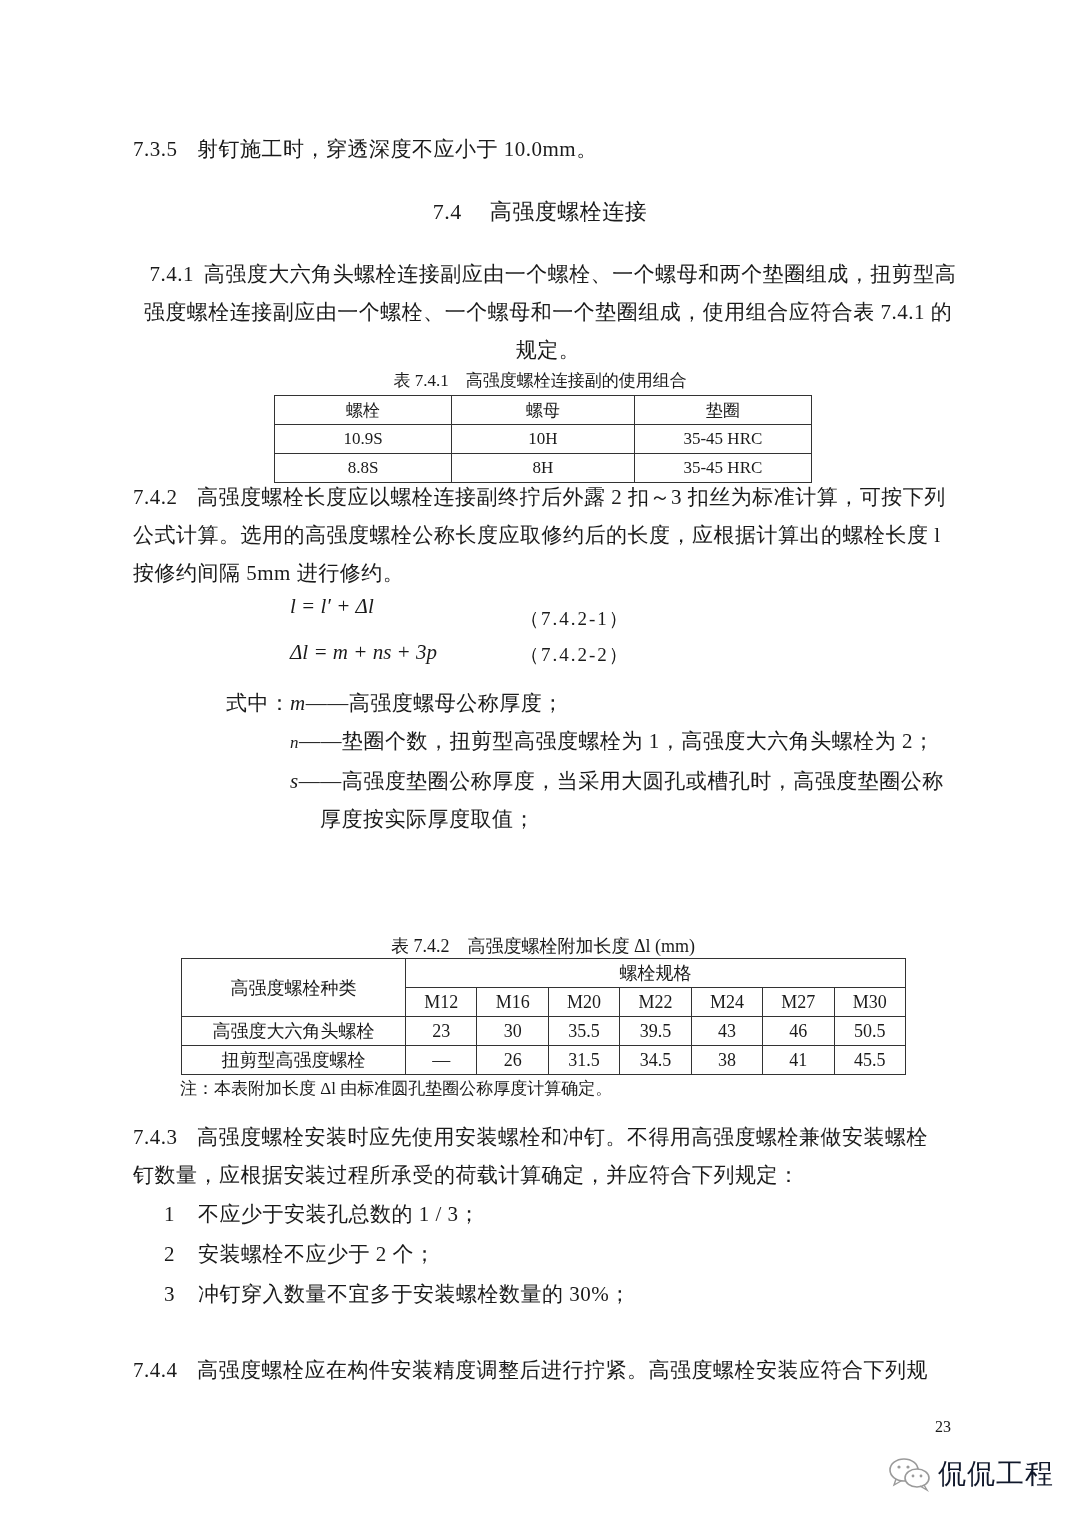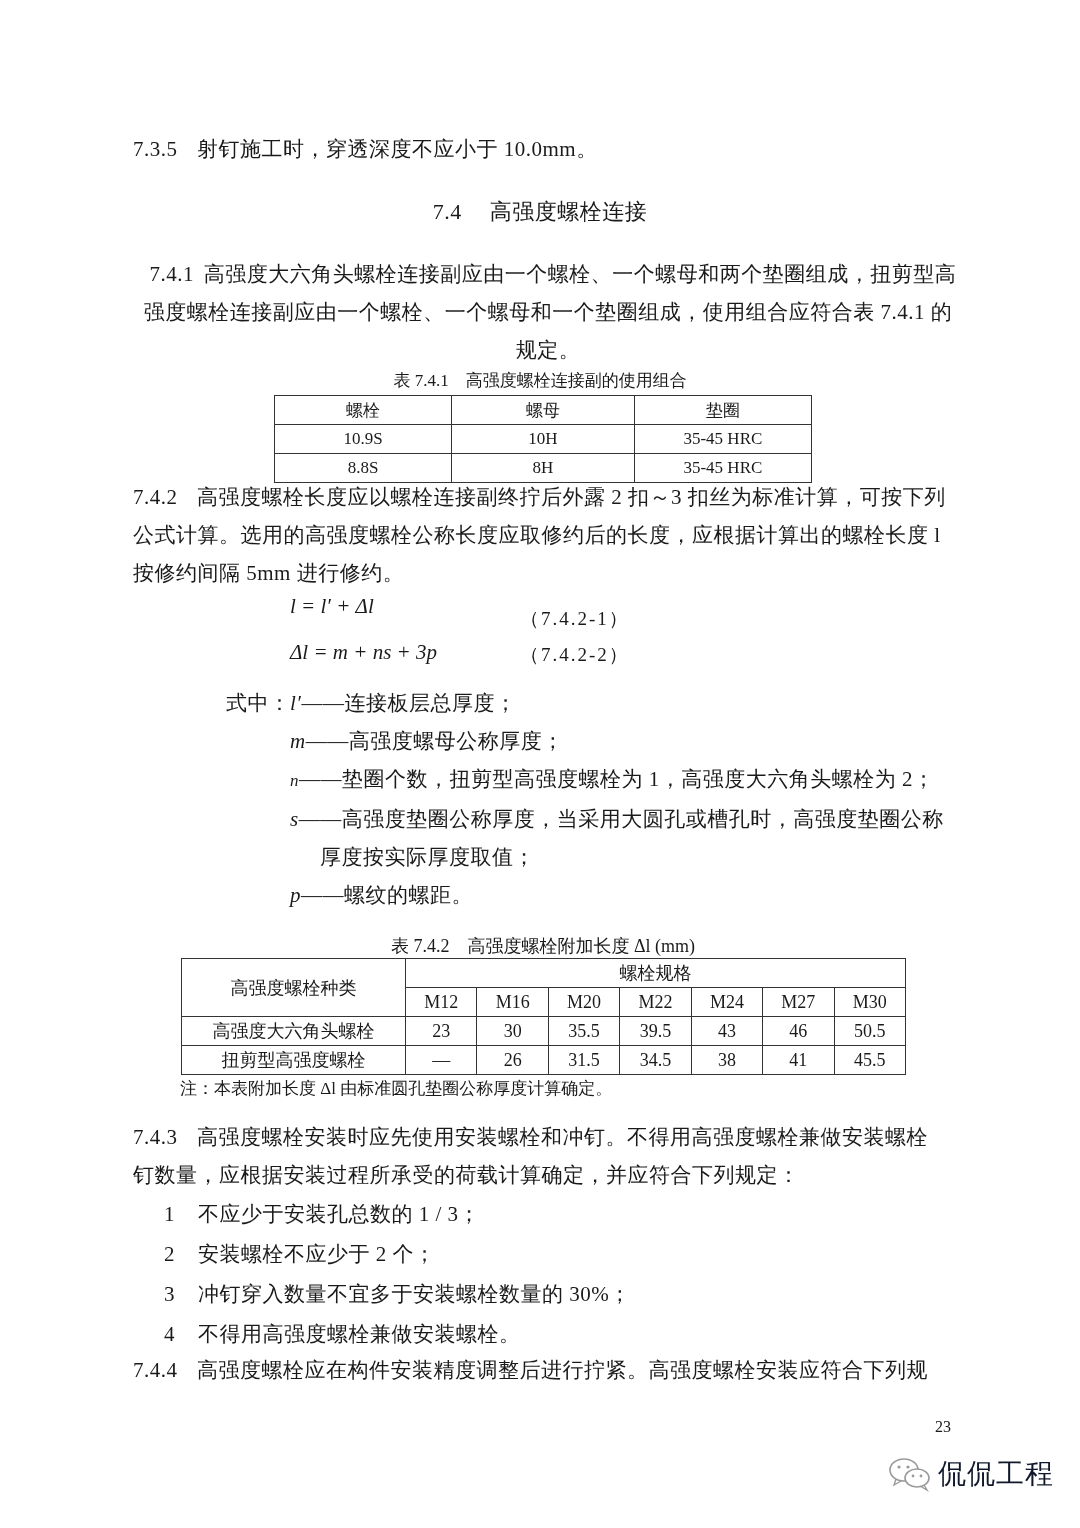--- a/index.html
+++ b/index.html
@@ -65,26 +65,24 @@
   <div>按修约间隔 5mm 进行修约。</div>
 </div>
 
 <div class="abs formula ital" style="left:290px; top:594px;">l = l′ + Δl</div>
 <div class="abs eqno" style="left:520px; top:596px;margin-top:10px;">（7.4.2-1）</div>
 <div class="abs formula ital" style="left:290px; top:640px;">Δl = m + ns + 3p</div>
 <div class="abs eqno" style="left:520px; top:642px;">（7.4.2-2）</div>
 
 <div class="abs p" style="left:226px; top:684px;">式中：</div>
 <div class="abs p" style="left:290px; top:684px; width:680px;">
-  <div><span class="ital">l′</span><span>——连接板层总厚度；</span></div>
   <div><span class="ital">m</span><span>——高强度螺母公称厚度；</span></div>
   <div><span class="ital" style="font-size:17px;">n</span><span>——垫圈个数，扭剪型高强度螺栓为 1，高强度大六角头螺栓为 2；</span></div>
   <div><span class="ital">s</span><span>——高强度垫圈公称厚度，当采用大圆孔或槽孔时，高强度垫圈公称</span></div>
   <div style="padding-left:30px;"><span>厚度按实际厚度取值；</span></div>
-  <div><span class="ital">p</span><span>——螺纹的螺距。</span></div>
 </div>
 
 <div class="abs caption center" style="left:180px; width:726px; top:934px; font-size:18px;">表 7.4.2　高强度螺栓附加长度 Δl (mm)</div>
 <table class="t t2" style="left:181px; top:958px; width:725px;">
   <tbody>
       <tr>
     <td rowspan="2" style="width:223px;">高强度螺栓种类</td>
     <td colspan="7">螺栓规格</td>
   </tr>
   <tr>
@@ -121,21 +119,20 @@
 <div class="abs" style="left:180px; top:1077px; font-size:17px;">注：本表附加长度 Δl 由标准圆孔垫圈公称厚度计算确定。</div>
 
 <div class="abs p" style="left:133px; top:1118px; width:830px;">
   <div><span class="num">7.4.3</span><span>高强度螺栓安装时应先使用安装螺栓和冲钉。不得用高强度螺栓兼做安装螺栓</span></div>
   <div>钉数量，应根据安装过程所承受的荷载计算确定，并应符合下列规定：</div>
 </div>
 <div class="abs p" style="left:164px; top:1194px; line-height:40px;">
   <div><span style="display:inline-block;width:34px;">1</span><span>不应少于安装孔总数的 1 / 3；</span></div>
   <div><span style="display:inline-block;width:34px;">2</span><span>安装螺栓不应少于 2 个；</span></div>
   <div><span style="display:inline-block;width:34px;">3</span><span>冲钉穿入数量不宜多于安装螺栓数量的 30%；</span></div>
-  <div><span style="display:inline-block;width:34px;">4</span><span>不得用高强度螺栓兼做安装螺栓。</span></div>
 </div>
 
 <div class="abs p" style="left:133px; top:1351px; width:830px;">
   <span class="num">7.4.4</span><span>高强度螺栓应在构件安装精度调整后进行拧紧。高强度螺栓安装应符合下列规</span>
 </div>
 
 <div class="abs pagenum" style="left:935px; top:1418px;">23</div>
 
 <div class="abs" style="left:888px; top:1455px; display:flex; align-items:center;">
   <span style="display:inline-block; width:44px; height:36px; margin-right:6px;">

